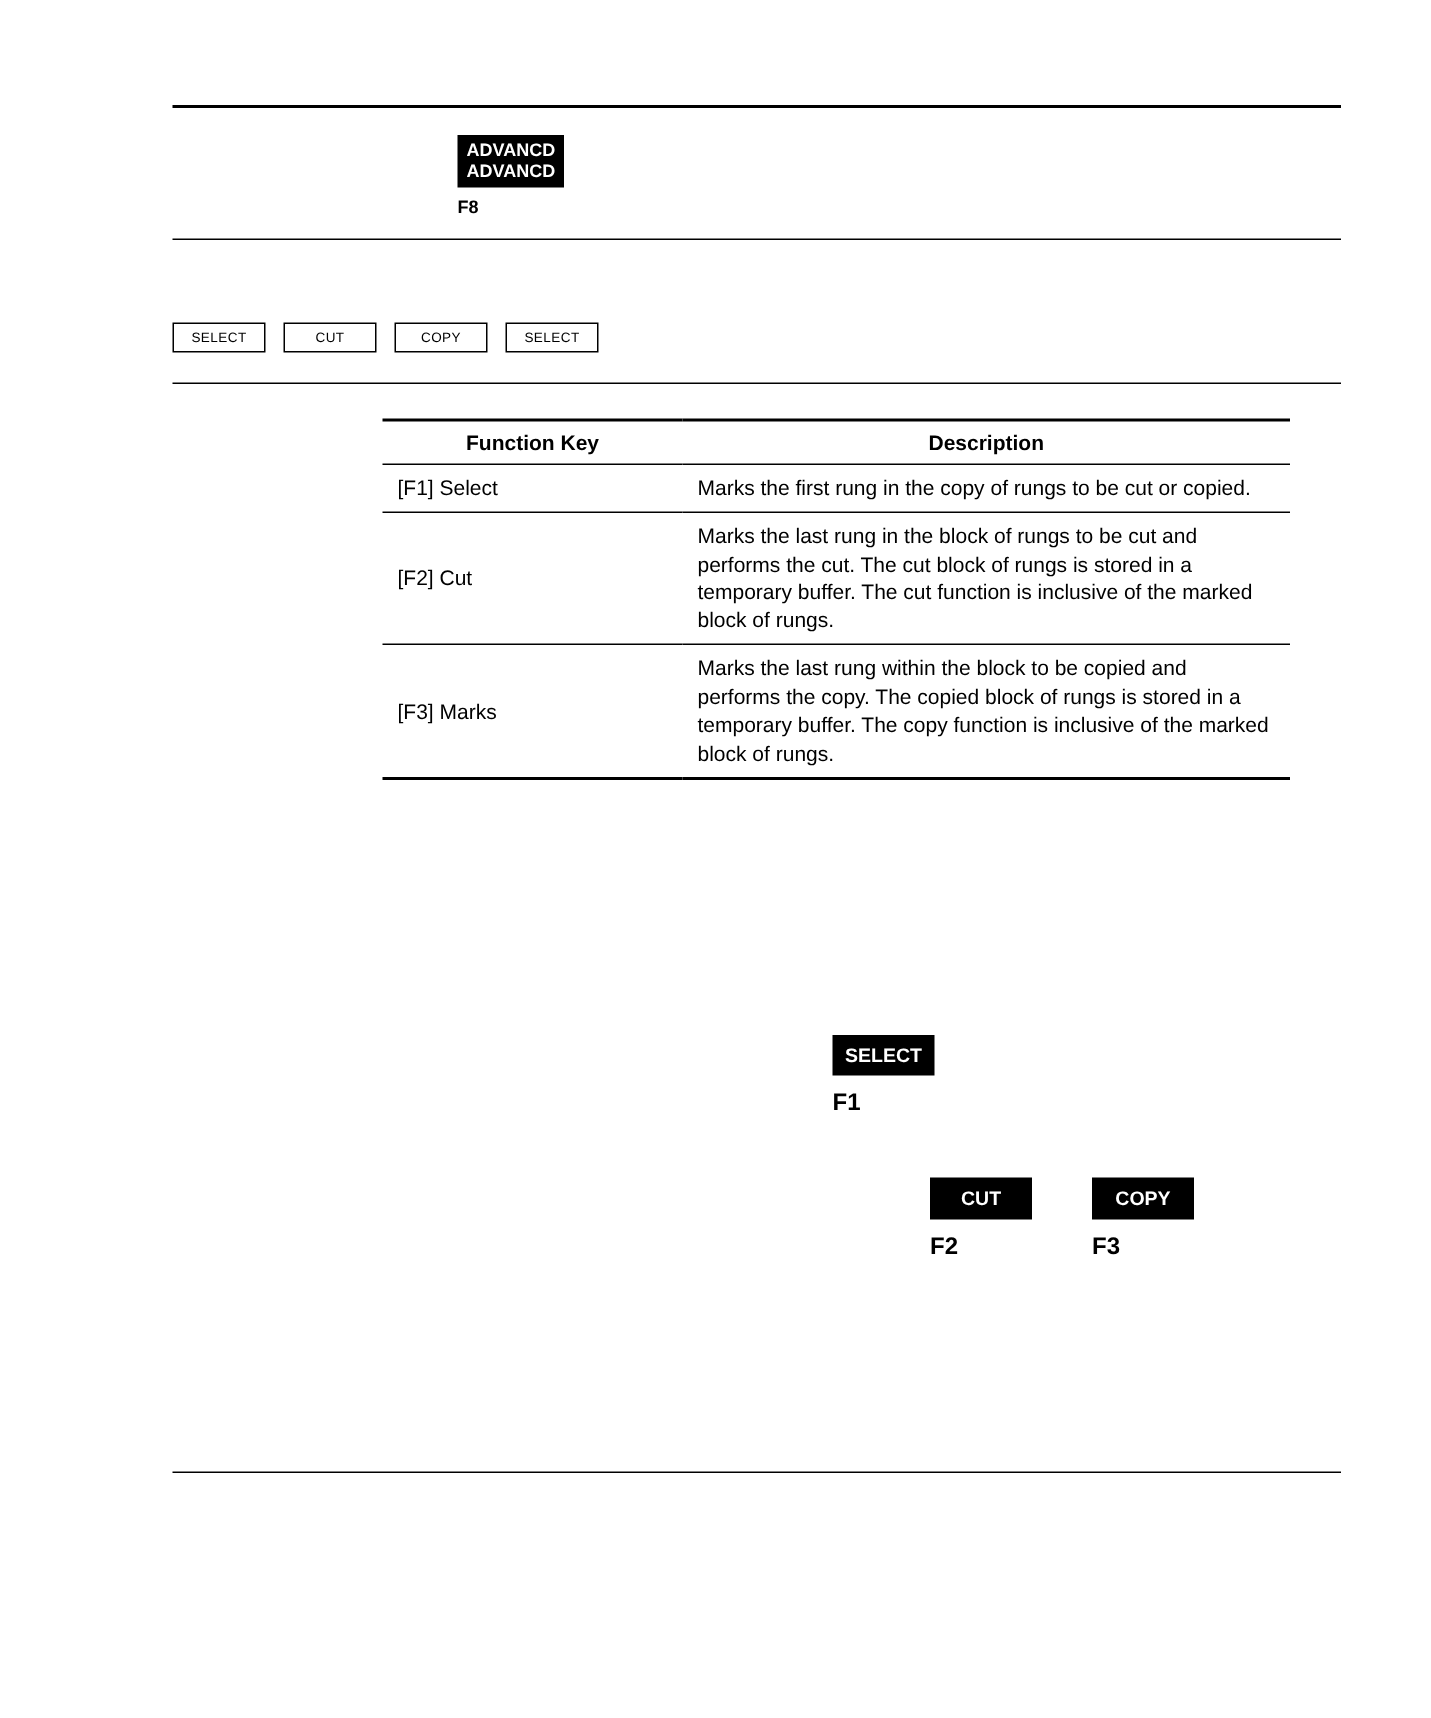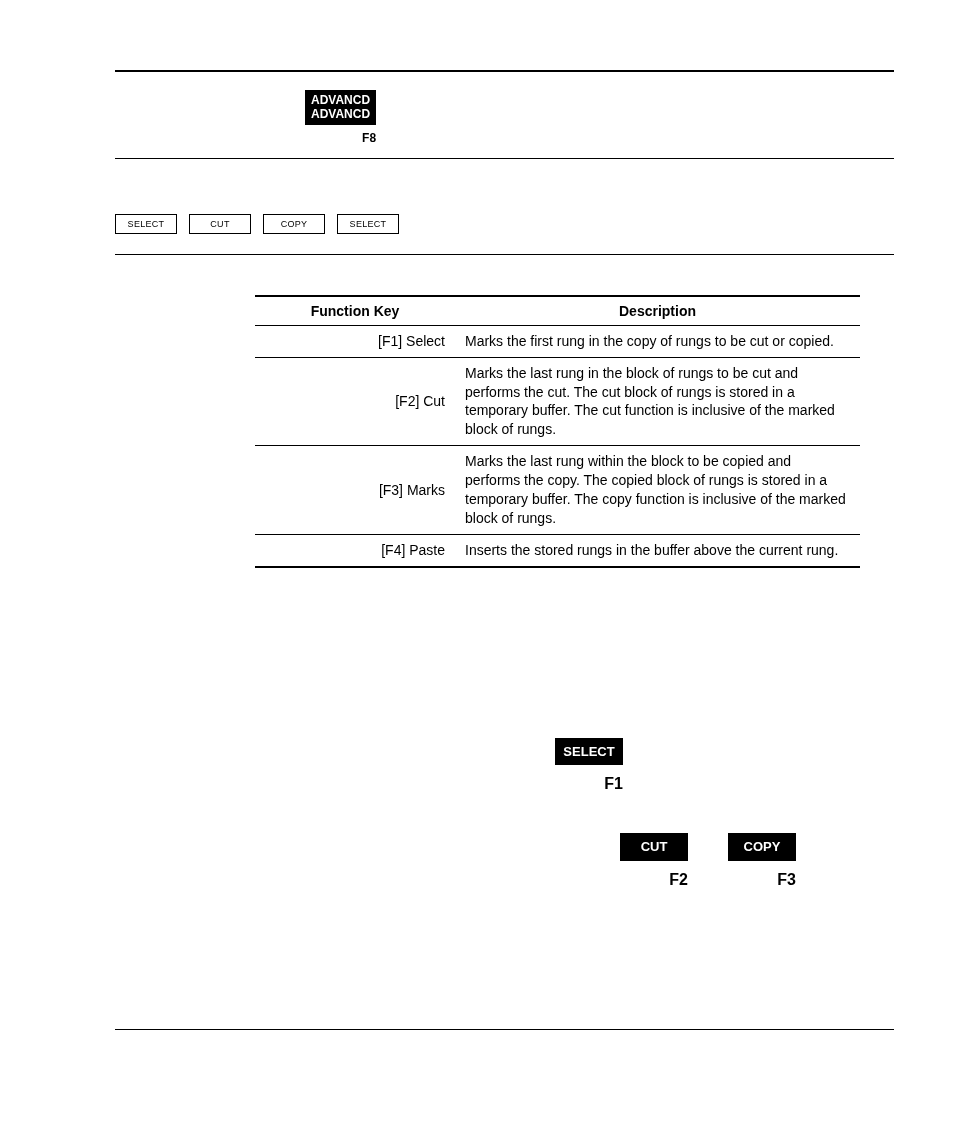--- a/index.html
+++ b/index.html
@@ -34,21 +34,21 @@
     min-width: 70px;
   }
   .key-badge.twoline {
     padding: 3px 6px;
   }
   .key-fn {
     display: block;
     font-weight: bold;
     font-size: 12px;
     margin-top: 6px;
-    text-align: right;
+    text-align: left;
   }
   .key-wrap {
     display: inline-block;
     text-align: center;
     margin-left: 190px;
   }
   .thin-rule {
     border-top: 1px solid #000;
     margin: 12px 0 0 55px;
   }
@@ -64,40 +64,40 @@
     padding: 4px 0;
     width: 62px;
     text-align: center;
     letter-spacing: 0.3px;
   }
   .thin-rule-2 {
     border-top: 1px solid #000;
     margin: 20px 0 0 55px;
   }
   .tbl {
-    margin: 40px 0 0 195px;
+    margin: 23px 0 0 195px;
     border-collapse: collapse;
     width: 605px;
   }
   .tbl th {
     border-top: 2px solid #000;
     border-bottom: 1px solid #000;
     font-weight: bold;
     font-size: 14px;
     text-align: center;
     padding: 6px 10px;
   }
   .tbl td {
     border-bottom: 1px solid #000;
     font-size: 14px;
     padding: 6px 10px;
     vertical-align: middle;
     line-height: 1.35;
   }
-  .tbl td.fk { width: 200px; text-align: right; }
+  .tbl td.fk { width: 200px; }
   .tbl tr:last-child td { border-bottom: 2px solid #000; }
   .inline-keys {
     margin-top: 170px;
     margin-left: 495px;
   }
   .ik {
     display: inline-block;
     text-align: center;
   }
   .ik .key-badge { min-width: 68px; padding: 6px 8px; font-size: 13px;}
@@ -154,24 +154,20 @@
         <td>Marks the first rung in the copy of rungs to be cut or copied.</td>
       </tr>
       <tr>
         <td class="fk">[F2] Cut</td>
         <td>Marks the last rung in the block of rungs to be cut and performs the cut.  The cut block of rungs is stored in a temporary buffer.  The cut function is inclusive of the marked block of rungs.</td>
       </tr>
       <tr>
         <td class="fk">[F3] Marks</td>
         <td>Marks the last rung within the block to be copied and performs the copy.  The copied block of rungs is stored in a temporary buffer.  The copy function is inclusive of the marked block of rungs.</td>
       </tr>
-      <tr>
-        <td class="fk">[F4] Paste</td>
-        <td>Inserts the stored rungs in the buffer above the current rung.</td>
-      </tr>
     </tbody>
   </table>
 
   <div class="inline-keys">
     <div class="ik">
       <div class="key-badge">SELECT</div>
       <span class="key-fn">F1</span>
     </div>
   </div>
 

